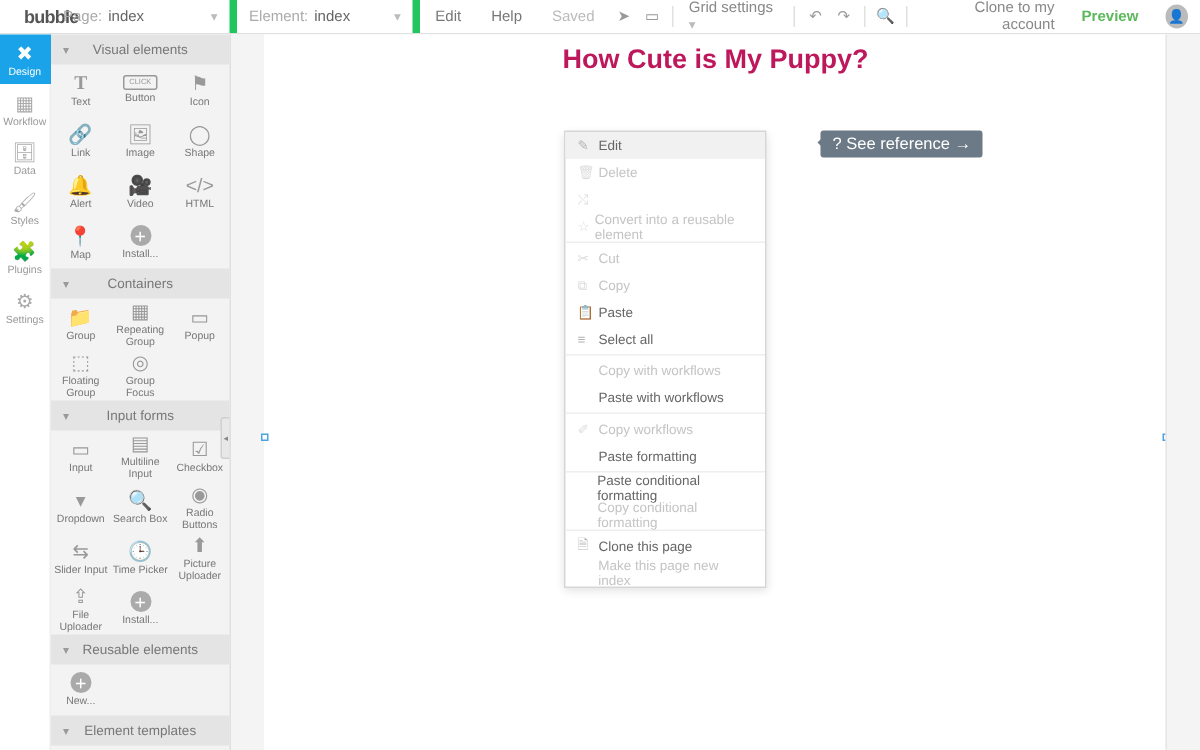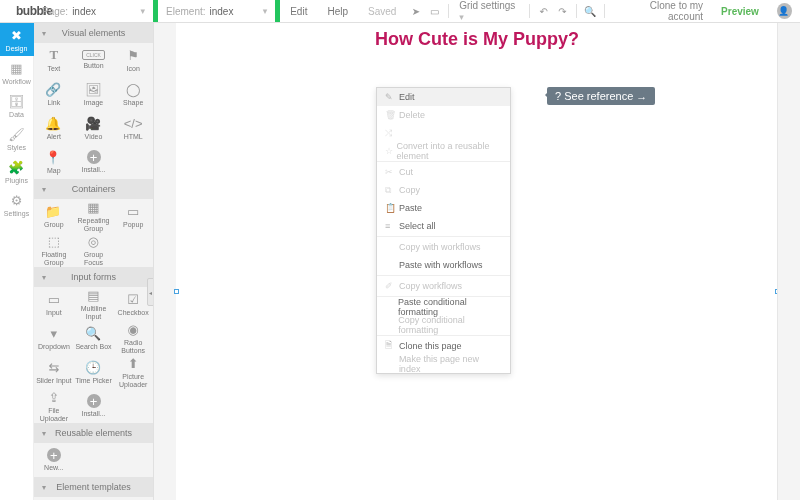--- a/index.html
+++ b/index.html
@@ -328,20 +328,24 @@
         </div>
         <div class="ctx-item">
           <span class="mi"></span>
           <span>Paste with workflows</span>
         </div>
         <div class="ctx-sep"></div>
         <div class="ctx-item disabled">
           <span class="mi">✐</span>
           <span>Copy workflows</span>
         </div>
+        <div class="ctx-item">
+          <span class="mi"></span>
+          <span>Paste formatting</span>
+        </div>
         <div class="ctx-sep"></div>
         <div class="ctx-item">
           <span class="mi"></span>
           <span>Paste conditional formatting</span>
         </div>
         <div class="ctx-item disabled">
           <span class="mi"></span>
           <span>Copy conditional formatting</span>
         </div>
         <div class="ctx-sep"></div>

